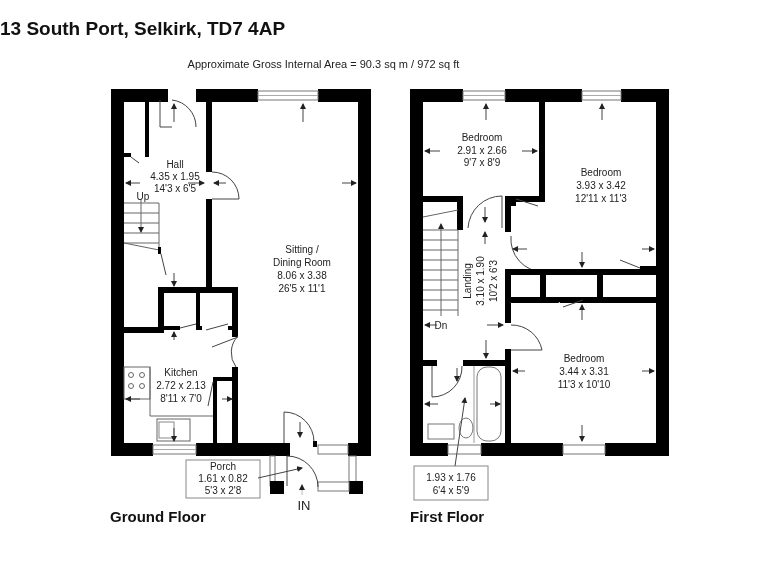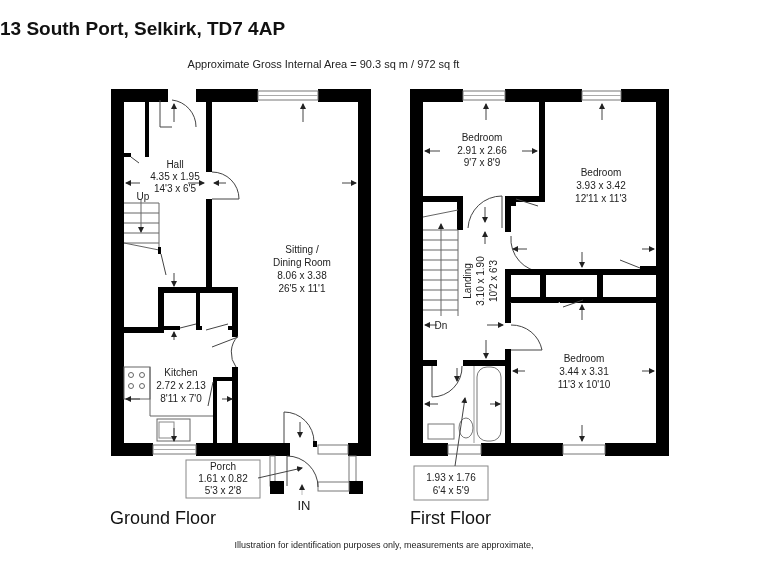--- a/index.html
+++ b/index.html
@@ -1,21 +1,21 @@
 <!DOCTYPE html>
 <html><head>
 <meta charset="utf-8">
 <style>
   html, body { margin:0; padding:0; background:#ffffff; }
   body { width:768px; height:576px; position:relative; overflow:hidden; font-family:"Liberation Sans", sans-serif; color:#111; }
   .title { position:absolute; left:0; width:768px; top:18px; font-size:19px; font-weight:bold; }
   .subtitle { position:absolute; left:0; width:647px; top:58px; text-align:center; font-size:11px; color:#222; }
   svg.plan { position:absolute; left:0; top:0; }
   .lbl { font-family:"Liberation Sans", sans-serif; font-size:10px; fill:#222; text-anchor:middle; }
-  .floor-title { position:absolute; font-size:18px; font-weight:normal; }
+  .floor-title { position:absolute; font-size:15px; font-weight:bold; }
   .footer { position:absolute; left:0; width:768px; top:539px; text-align:center; font-size:9px; color:#222; line-height:12px; }
 </style>
 </head>
 <body>
 
 <div class="title">13 South Port, Selkirk, TD7 4AP</div>
 <div class="subtitle">Approximate Gross Internal Area = 90.3 sq m / 972 sq ft</div>
 
 <svg class="plan" width="768" height="576" viewBox="0 0 768 576">
   <defs>
@@ -261,14 +261,13 @@
     <text class="lbl" x="584" y="388">11'3 x 10'10</text>
     <text class="lbl" x="451" y="481">1.93 x 1.76</text>
     <text class="lbl" x="451" y="494">6'4 x 5'9</text>
   </g>
 </svg>
 
 <div class="floor-title" style="left:110px; top:508px;">Ground Floor</div>
 <div class="floor-title" style="left:410px; top:508px;text-align:right;">First Floor</div>
 
 <div class="footer">
-  <div>Illustration for identification purposes only, measurements are approximate,</div>
 </div>
 
 </body></html>

